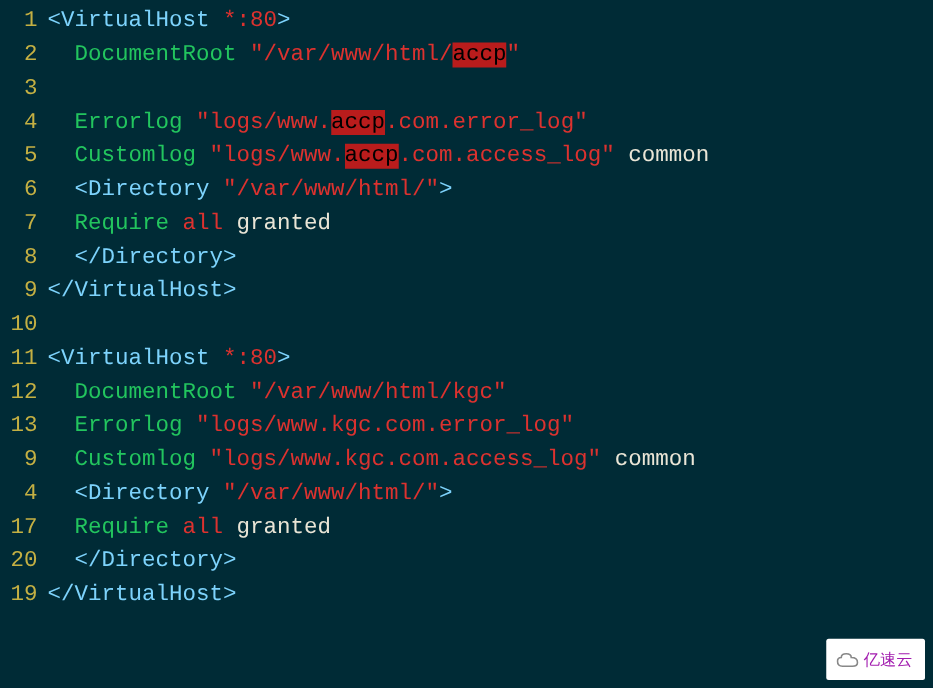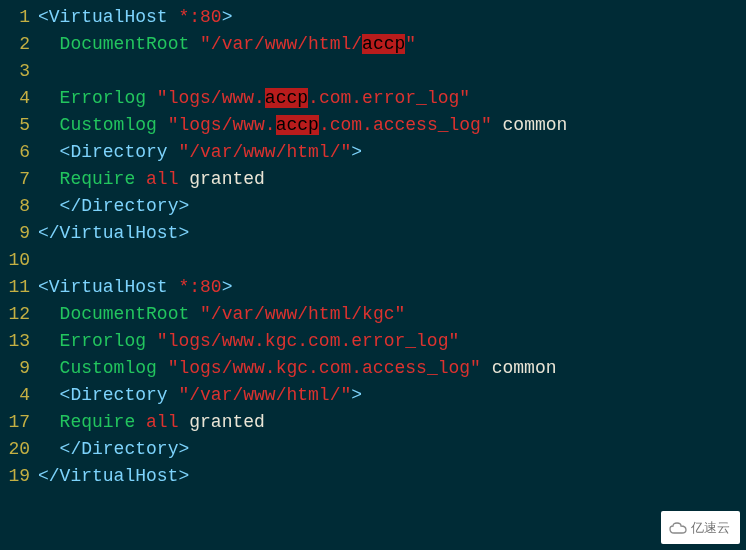--- a/index.html
+++ b/index.html
@@ -37,21 +37,21 @@
   .c-white   { color: #e9e5d6; }   
   .hl {
     background: #b91c1c;
     color: #000;
   }
   .watermark {
     position: absolute;
     right: 6px;
     bottom: 6px;
     background: #fff;
-    color: #737373;
+    color: #a21caf;
     font-family: sans-serif;
     font-size: 13px;
     padding: 3px 10px 3px 8px;
     border-radius: 2px;
     display: flex;
     align-items: center;
     gap: 4px;
   }
   .watermark svg { display: block; }
 </style>

